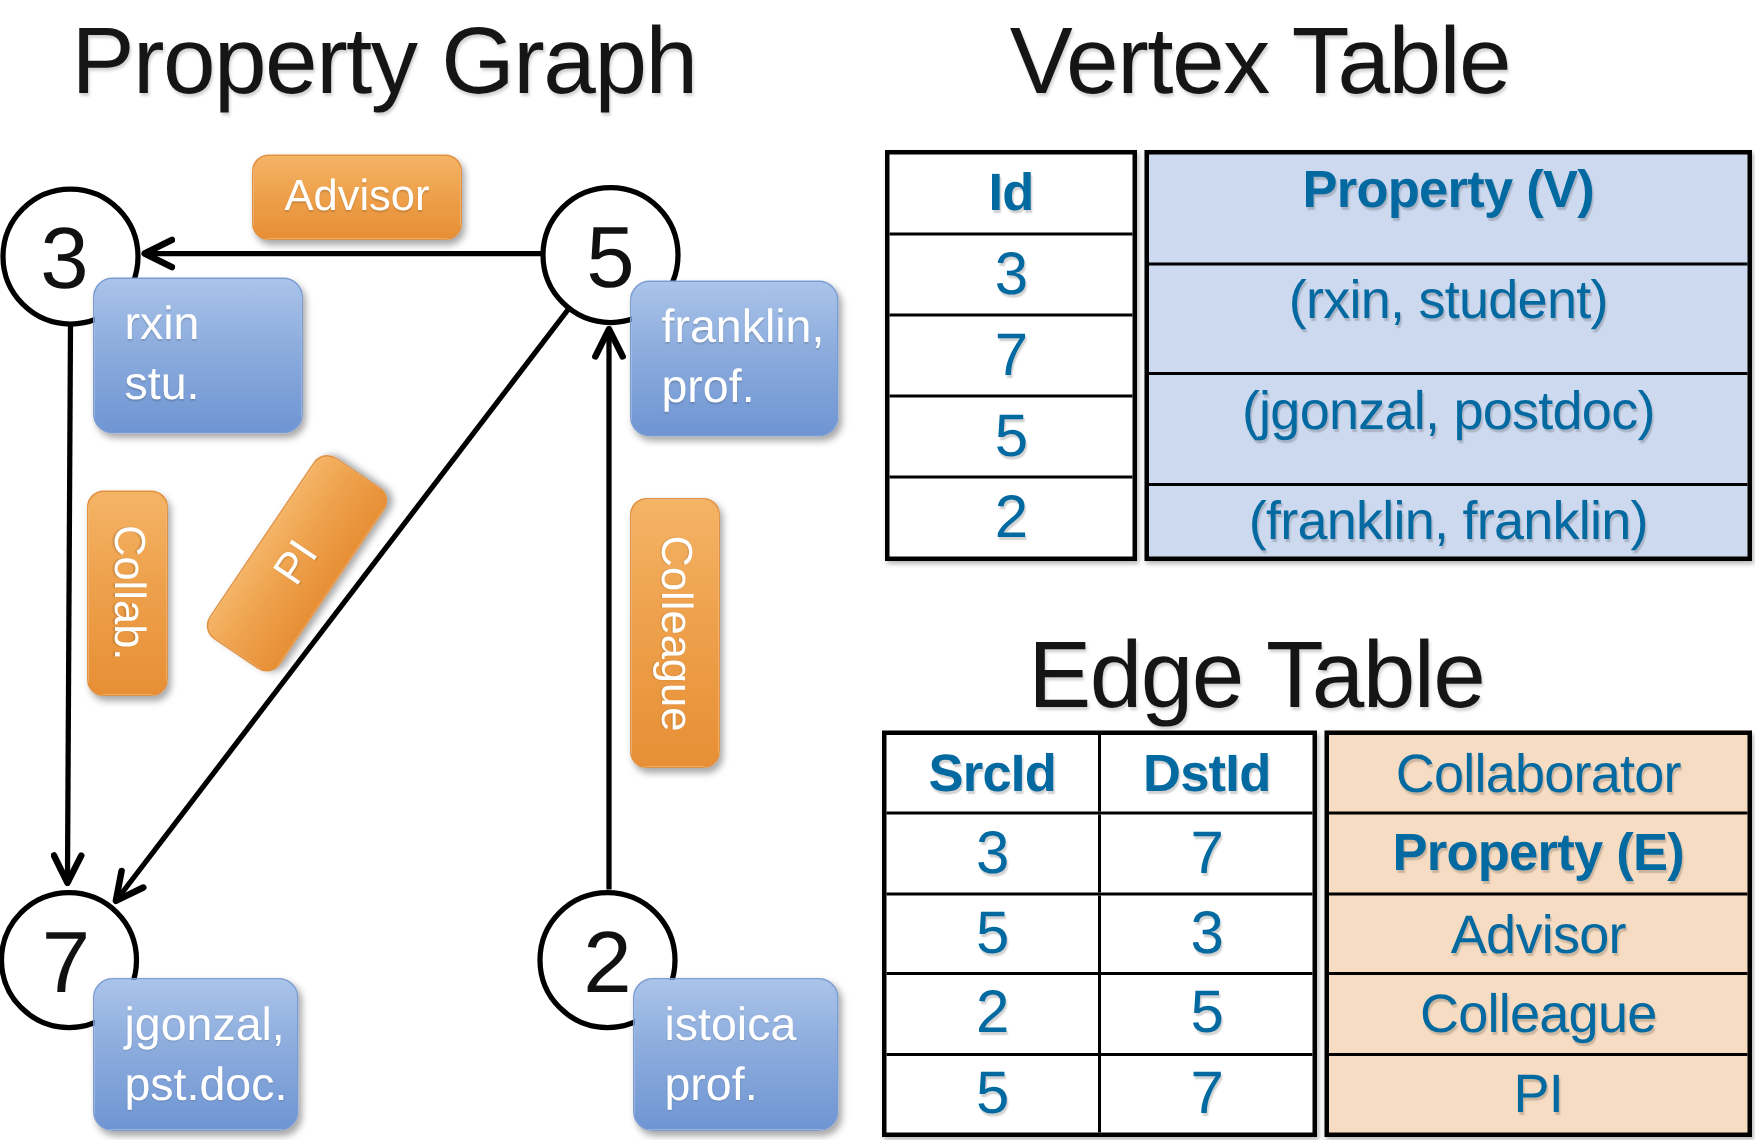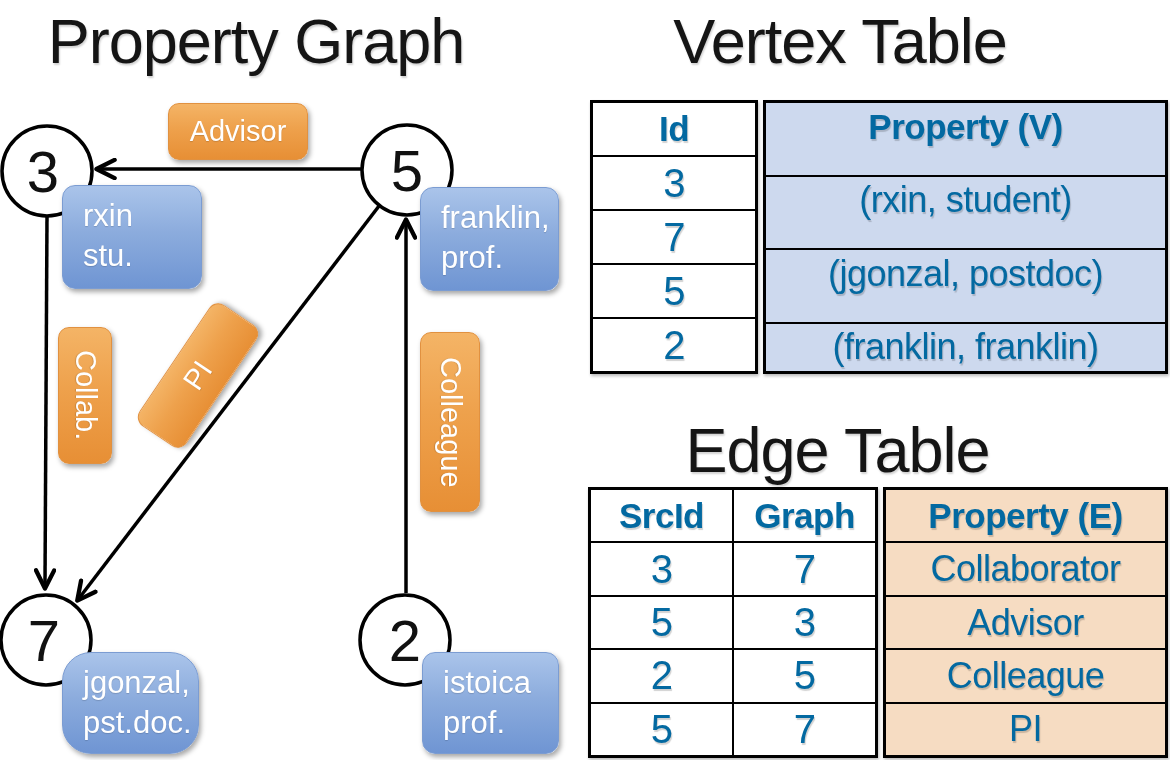--- a/index.html
+++ b/index.html
@@ -83,21 +83,21 @@
 
 <div class="edge-box" style="left:168px;top:103px;width:138px;height:55px;">Advisor</div>
 <div class="edge-box vertical" style="left:58px;top:327px;width:52px;height:135px;">Collab.</div>
 <div class="edge-box" style="left:125px;top:347px;width:144px;height:55px;transform:rotate(-56deg);">PI</div>
 <div class="edge-box vertical" style="left:420px;top:332px;width:58px;height:178px;">Colleague</div>
 
 <div class="node-box" style="left:62px;top:185px;width:118px;height:80px;">rxin
 stu.</div>
 <div class="node-box" style="left:420px;top:187px;width:117px;height:80px;">franklin,
 prof.</div>
-<div class="node-box" style="left:62px;top:652px;width:115px;height:78px;border-radius:29px;">jgonzal,
+<div class="node-box" style="left:62px;top:652px;width:115px;height:78px;">jgonzal,
 pst.doc.</div>
 <div class="node-box" style="left:422px;top:652px;width:115px;height:78px;">istoica
 prof.</div>
 
 <div class="big-title" style="left:585px;top:10px;width:510px;">Vertex Table</div>
 
 <div class="table-group" style="left:590px;top:100px;width:578px;height:274px;">
   <div class="subtbl" style="width:162px;">
     <div class="trow">
         <div class="tcell hdr">Id</div>
@@ -130,45 +130,45 @@
       </div>
   </div>
 </div>
 
 <div class="big-title" style="left:585px;top:373px;width:505px;margin-top:46px;">Edge Table</div>
 
 <div class="table-group" style="left:588px;top:487px;width:580px;height:271px;">
   <div class="subtbl" style="width:284px;text-align:center;">
     <div class="trow">
       <div class="tcell hdr">SrcId</div>
-      <div class="tcell hdr sep">Graph</div>
+      <div class="tcell hdr sep">DstId</div>
     </div>
     <div class="trow">
       <div class="tcell num">3</div>
       <div class="tcell num sep">7</div>
     </div>
     <div class="trow">
       <div class="tcell num">5</div>
       <div class="tcell num sep">3</div>
     </div>
     <div class="trow">
       <div class="tcell num">2</div>
       <div class="tcell num sep">5</div>
     </div>
     <div class="trow">
       <div class="tcell num">5</div>
       <div class="tcell num sep">7</div>
     </div>
   </div>
   <div class="subtbl peach-fill" style="flex:1;">
     <div class="trow">
-        <div class="tcell hdr">Property (E)</div>
+        <div class="tcell">Collaborator</div>
       </div>
     <div class="trow">
-        <div class="tcell">Collaborator</div>
+        <div class="tcell hdr">Property (E)</div>
       </div>
     <div class="trow">
         <div class="tcell">Advisor</div>
       </div>
     <div class="trow">
         <div class="tcell">Colleague</div>
       </div>
     <div class="trow">
         <div class="tcell">PI</div>
       </div>

